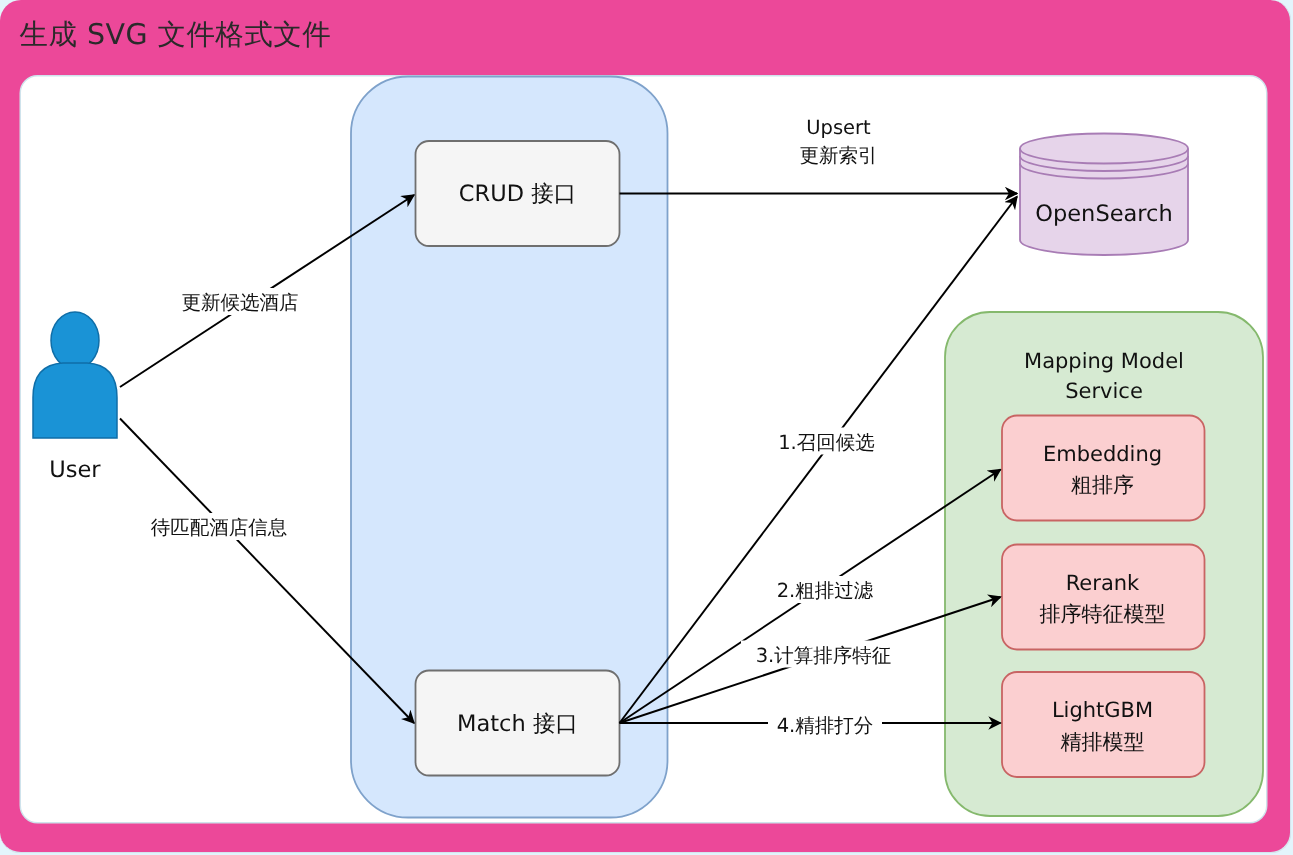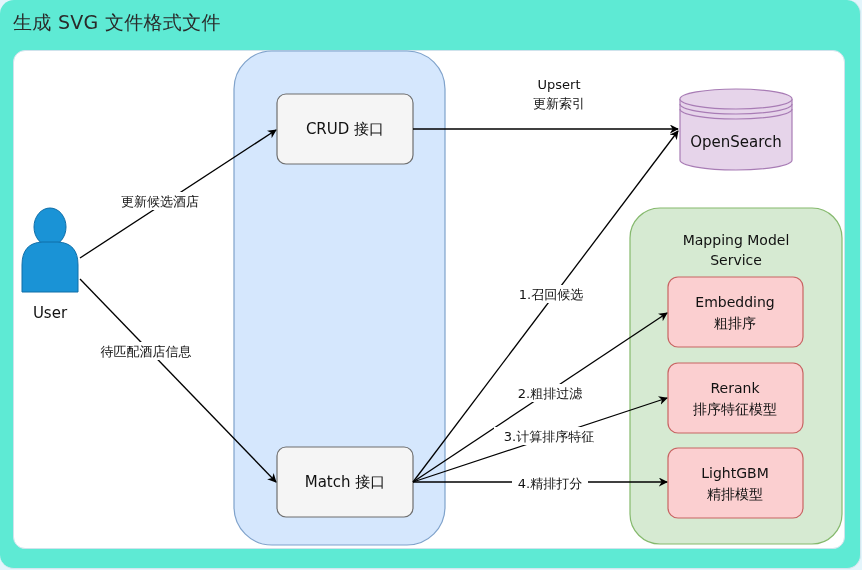--- a/index.html
+++ b/index.html
@@ -4,21 +4,21 @@
 <style>
   html, body { margin: 0; padding: 0; }
   body {
     width: 862px; height: 570px; overflow: hidden;
     background: #e3f5fc;
     font-family: "Liberation Sans", "DejaVu Sans", sans-serif;
     position: relative;
   }
   .outer {
     position: absolute; left: 0; top: 0; width: 860px; height: 568px;
-    background: #5eead4; border-radius: 14px;
+    background: #ec4899; border-radius: 14px;
     border-right: 1px solid #d6e6ee; border-bottom: 1px solid #d6e6ee;
   }
   .title {
     position: absolute; left: 13px; top: 10px;
     font-size: 19px; color: #2a2a2a; letter-spacing: 0.3px;
     font-family: "DejaVu Sans", sans-serif;
   }
   .canvas {
     position: absolute; left: 13px; top: 50px; width: 830px; height: 497px;
     background: #ffffff; border-radius: 12px;

